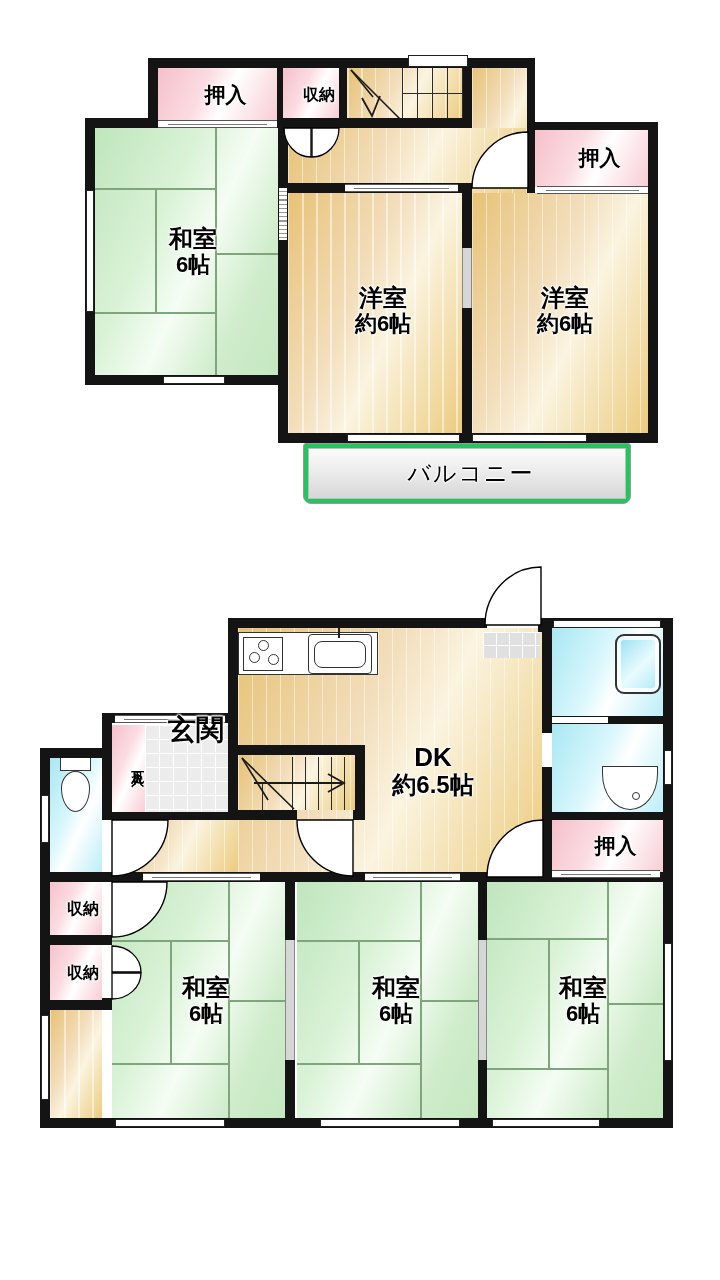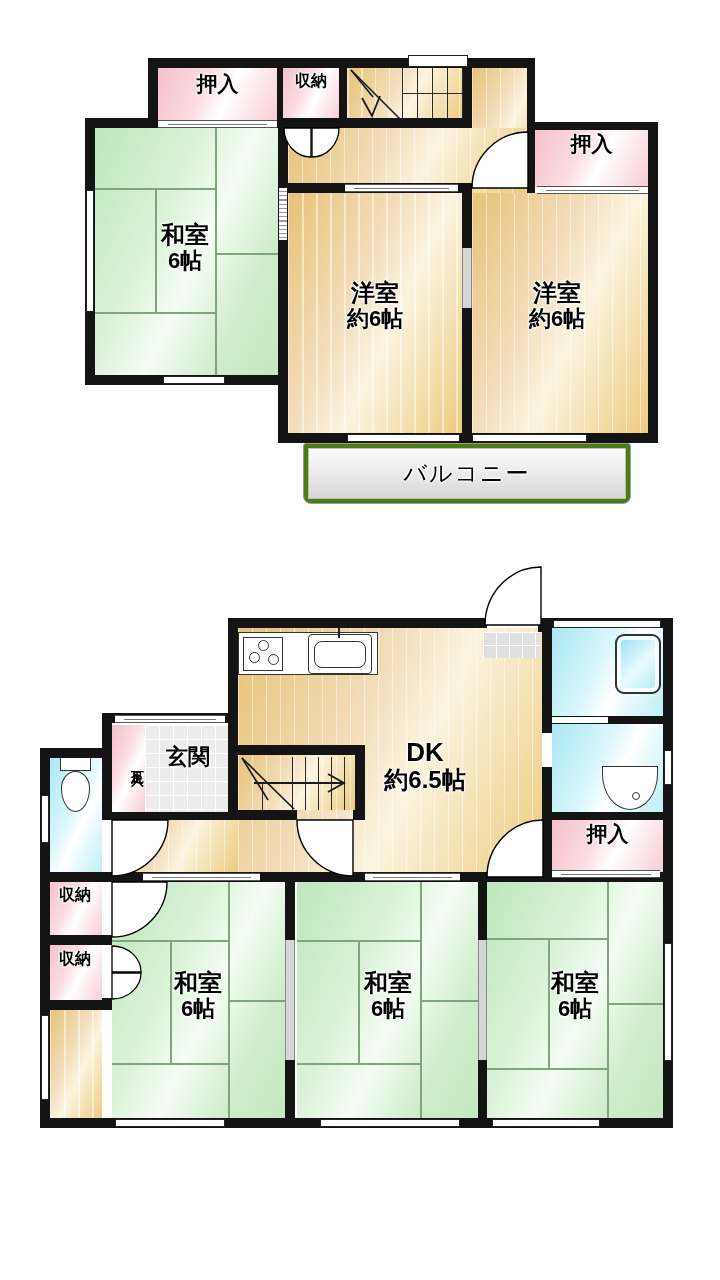--- a/index.html
+++ b/index.html
@@ -21,27 +21,27 @@
       background-image:linear-gradient(#ffffff 1.5px,rgba(0,0,0,0) 1.5px),
                        linear-gradient(90deg,#ffffff 1.5px,rgba(0,0,0,0) 1.5px);
       background-size:13px 13px;}
   .win{position:absolute;background:#fff;border:1.2px solid #222;box-sizing:border-box;}
   .slide{position:absolute;background:#fff;border-top:1.2px solid #555;border-bottom:1.2px solid #555;box-sizing:border-box;}
   .slide:after{content:"";position:absolute;left:8%;right:8%;top:45%;height:1.2px;background:#777;}
   .grayslide{position:absolute;background:#d6d6d6;border-left:1px solid #888;border-right:1px solid #888;box-sizing:border-box;}
   .tat{position:absolute;background:#7fa57d;}
   .steps{position:absolute;background:repeating-linear-gradient(90deg,#2b2b2b 0 1.4px,rgba(0,0,0,0) 1.4px 15px);}
   .steps1{position:absolute;background:repeating-linear-gradient(90deg,#2b2b2b 0 1.4px,rgba(0,0,0,0) 1.4px 13px);}
-  .lab{position:absolute;display:flex;flex-direction:column;align-items:center;justify-content:flex-start;
+  .lab{position:absolute;display:flex;flex-direction:column;align-items:center;justify-content:center;
        text-align:center;font-weight:600;line-height:1.12;
-       text-shadow:0 1px 2px #fff,0 -1px 2px #fff,1px 0 2px #fff,-1px 0 2px #fff;white-space:nowrap;}
+       text-shadow:0 1px 2px #fff,0 -1px 2px #fff,1px 0 2px #fff,-1px 0 2px #fff;white-space:nowrap;padding-left:8px;}
   .cap{position:absolute;border:2px solid #7e7e7e;background:#fff;display:flex;align-items:center;justify-content:center;
        font-size:27px;font-weight:500;letter-spacing:2px;}
   .fixture{position:absolute;background:#fff;border:1.4px solid #333;box-sizing:border-box;}
-  .balc-outer{position:absolute;border:1.6px solid #9a9a9a;background:#4d7c0f;padding:4px;box-sizing:border-box;
+  .balc-outer{position:absolute;border:1.6px solid #9a9a9a;background:#22c55e;padding:4px;box-sizing:border-box;
        border-radius:3px 3px 8px 8px;}
   .balc-inner{width:100%;height:100%;background:linear-gradient(180deg,#fbfbfb 0%,#ececec 45%,#d7d7d7 100%);
        border:1px solid #bdbdbd;box-sizing:border-box;display:flex;align-items:center;justify-content:center;}
   .vert{writing-mode:vertical-rl;letter-spacing:2px;}
   svg{position:absolute;overflow:visible;}
 </style>
 </head>
 <body>
 
 <div class="plan">
@@ -253,21 +253,21 @@
   </svg>
   <svg style="left:112px;top:946px;" width="29" height="53">
     <path d="M0,0 A29,26 0 0 1 29,26 L0,26 Z" fill="#fff" stroke="#000" stroke-width="1.3"></path>
     <path d="M0,53 A29,26 0 0 0 29,27 L0,27 Z" fill="#fff" stroke="#000" stroke-width="1.3"></path>
   </svg>
 
   <div class="lab" style="left:350px;top:738px;width:150px;height:66px;font-size:26px;">
     <span>DK</span>
     <span style="font-size:24px;">約6.5帖</span>
   </div>
-  <div class="lab" style="left:148px;top:745px;width:80px;height:46px;font-size:22px;">
+  <div class="lab" style="left:148px;top:707px;width:80px;height:46px;font-size:28px;">
       <span>玄関</span>
     </div>
   <div class="lab vert" style="left:114px;top:728px;width:30px;height:82px;font-size:13px;font-weight:600;letter-spacing:1px;">
       <span>下足入れ</span>
     </div>
   <div class="lab" style="left:552px;top:822px;width:111px;height:48px;font-size:21px;">
       <span>押入</span>
     </div>
   <div class="lab" style="left:48px;top:886px;width:54px;height:46px;font-size:16px;">
       <span>収納</span>

